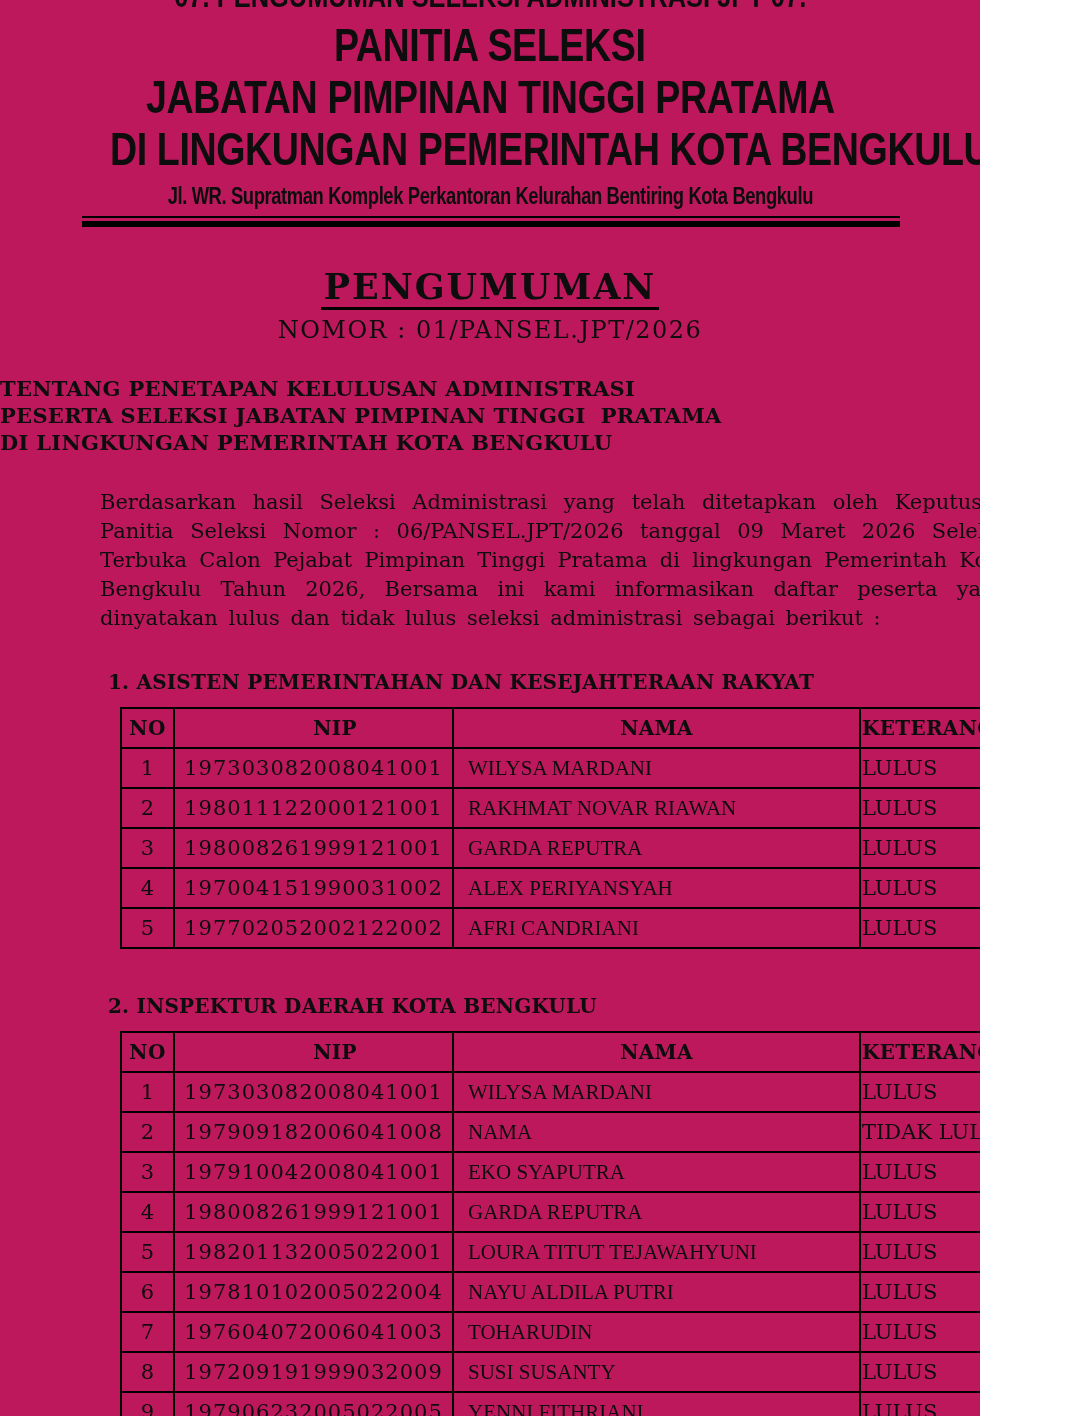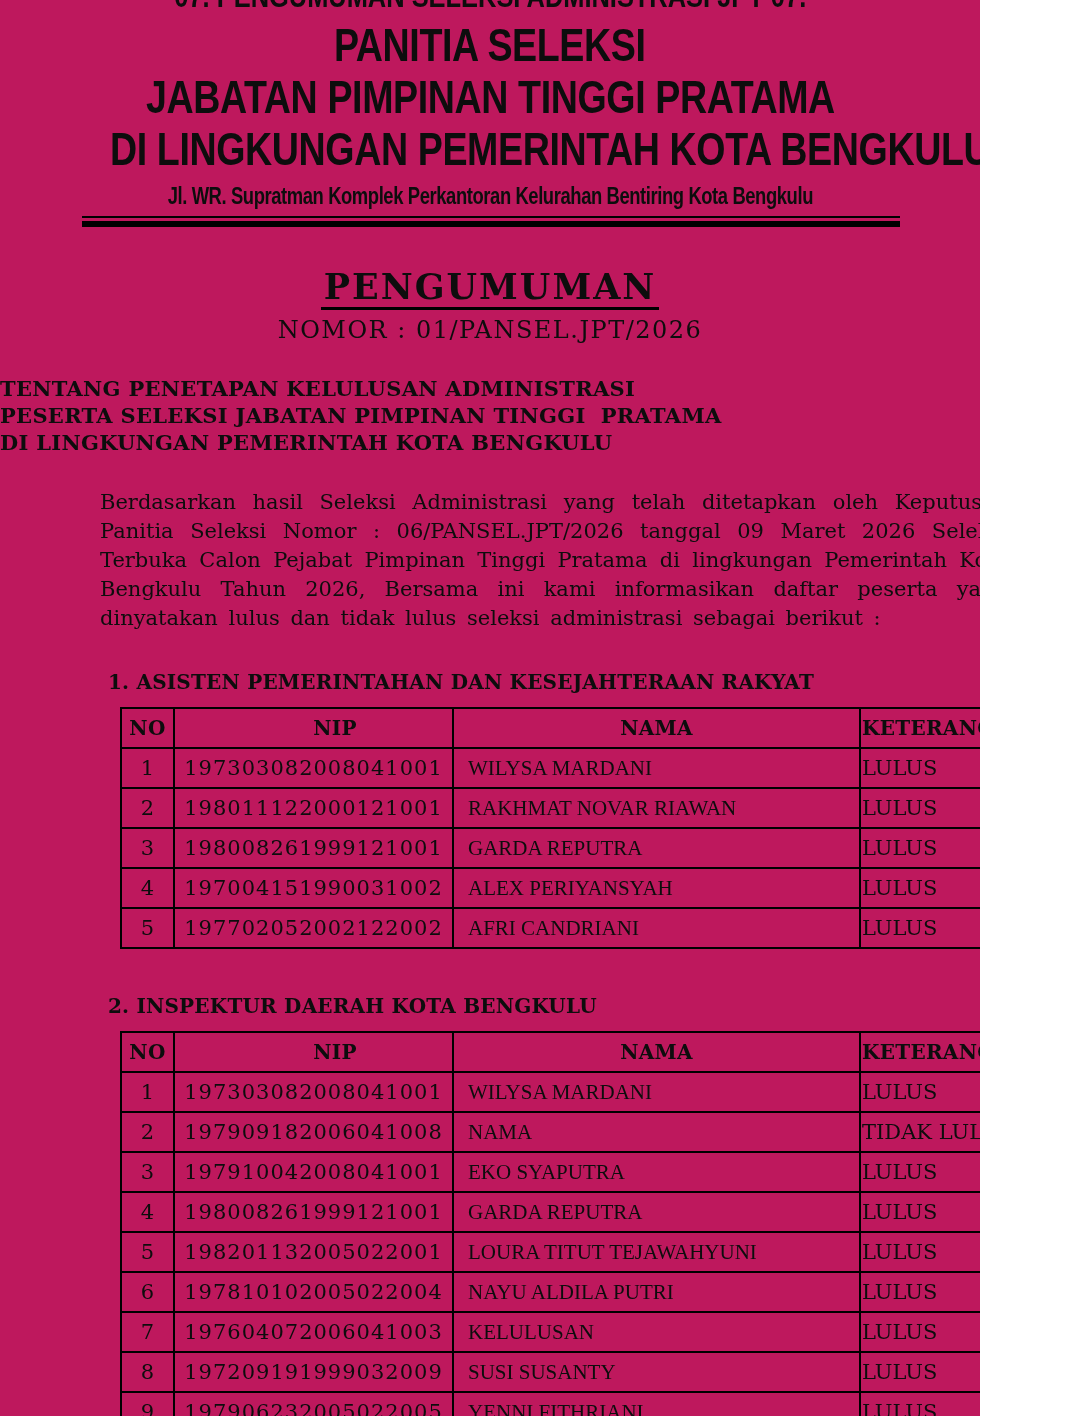--- a/index.html
+++ b/index.html
@@ -262,21 +262,21 @@
               </tr>
               <tr>
                 <td class="col0">6</td>
                 <td class="col1">197810102005022004</td>
                 <td class="col2">NAYU ALDILA PUTRI</td>
                 <td class="col3">LULUS</td>
               </tr>
               <tr>
                 <td class="col0">7</td>
                 <td class="col1">197604072006041003</td>
-                <td class="col2">KELULUSAN</td>
+                <td class="col2">TOHARUDIN</td>
                 <td class="col3">LULUS</td>
               </tr>
               <tr>
                 <td class="col0">8</td>
                 <td class="col1">197209191999032009</td>
                 <td class="col2">SUSI SUSANTY</td>
                 <td class="col3">LULUS</td>
               </tr>
               <tr>
                 <td class="col0">9</td>

